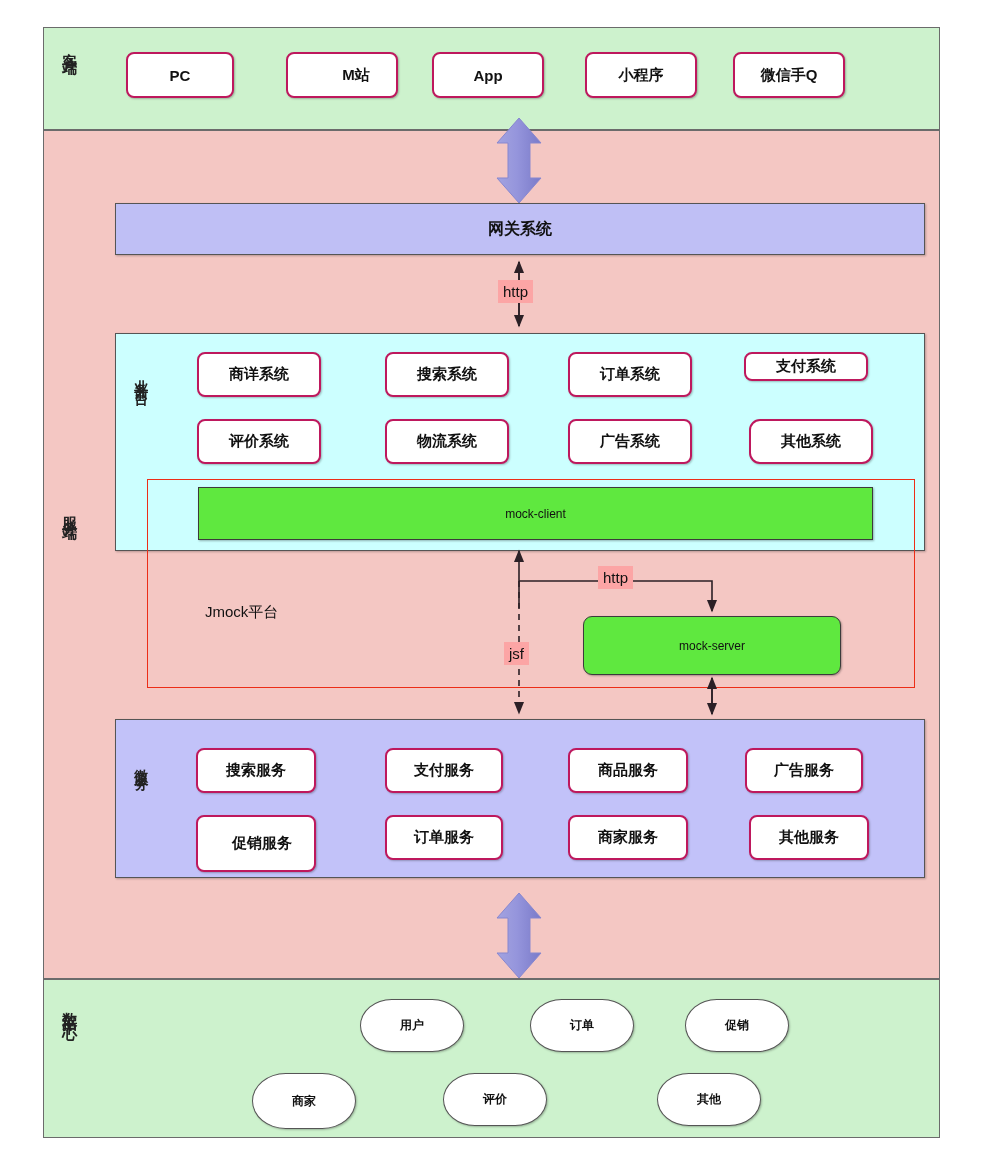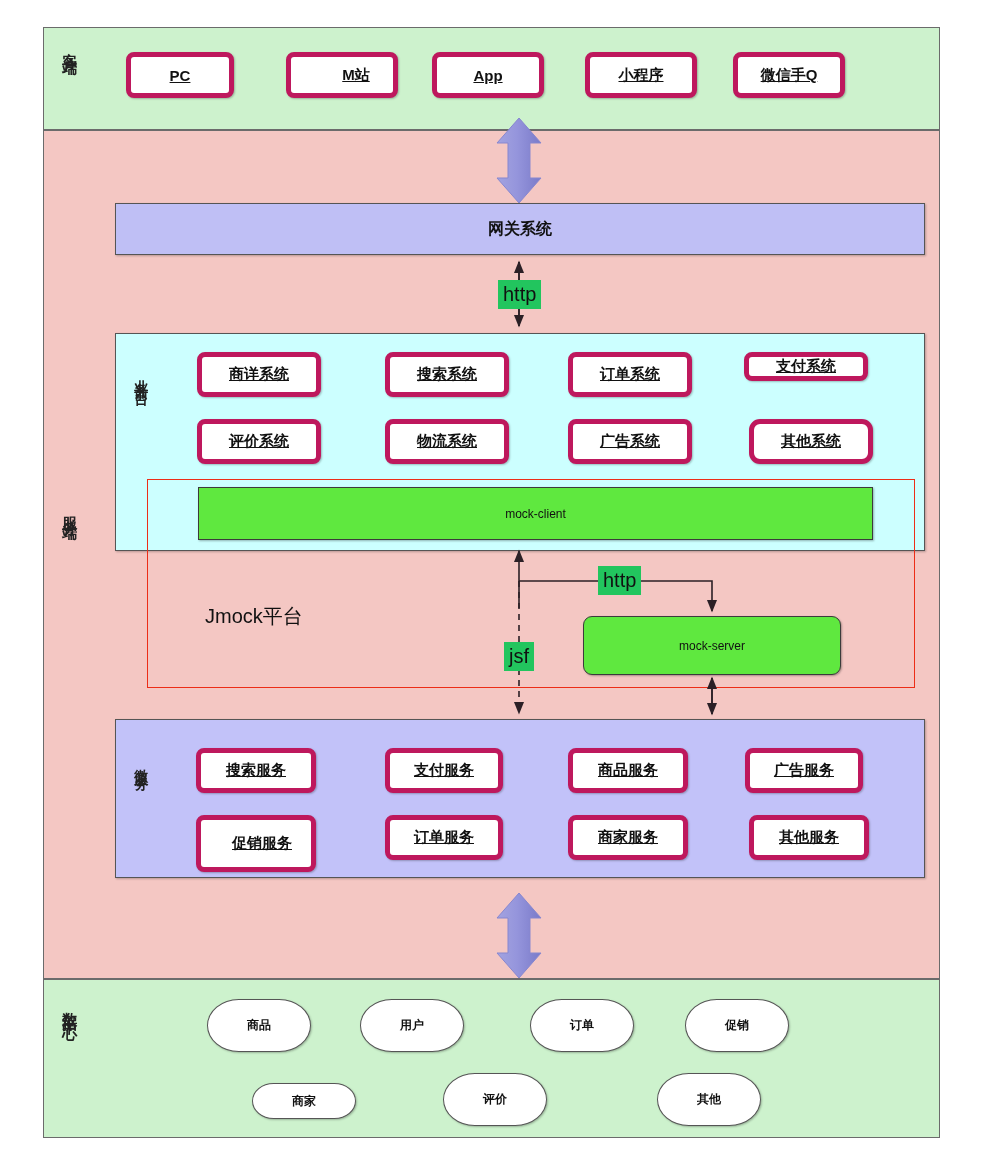--- a/index.html
+++ b/index.html
@@ -15,24 +15,24 @@
       background:#f4c7c3; }
   .band-data { left:43px; top:979px; width:897px; height:159px;
       background:#cdf2cd; }
 
   
   .side-label { position:absolute; writing-mode:vertical-rl;
       text-orientation:upright; font-size:15px; font-weight:bold; color:#222;
       letter-spacing:4px; line-height:1.05; }
 
   
-  .node { position:absolute; background:#ffffff; border:5px solid #be185d;
+  .node { position:absolute; background:#ffffff; border:2px solid #be185d;
       border-radius:8px; display:flex; align-items:center;
       justify-content:center; font-size:15px; font-weight:bold; color:#111;
-      box-shadow:1px 1px 2px rgba(0,0,0,.25);text-decoration:underline; }
+      box-shadow:1px 1px 2px rgba(0,0,0,.25); }
 
   
   .gateway { position:absolute; left:115px; top:203px; width:810px; height:52px;
       background:#bfbff5; border:1px solid #555; display:flex;
       align-items:center; justify-content:center; font-size:16px;
       font-weight:bold; color:#111; box-shadow:1px 1px 2px rgba(0,0,0,.25); }
 
   
   .panel { position:absolute; border:1px solid #555;
       box-shadow:1px 1px 2px rgba(0,0,0,.25); }
@@ -45,35 +45,35 @@
   .mock { position:absolute; background:#5fe83f; border:1px solid #3b3b3b;
       display:flex; align-items:center; justify-content:center;
       font-size:12px; color:#111; box-shadow:1px 1px 2px rgba(0,0,0,.3); }
   .mock-client { left:198px; top:487px; width:675px; height:53px; }
   .mock-server { left:583px; top:616px; width:258px; height:59px;
       border-radius:9px; }
 
   
   .jmock-box { position:absolute; left:147px; top:479px; width:768px;
       height:209px; border:1.5px solid #ec2d17; background:transparent; }
-  .jmock-label { position:absolute; left:205px; top:603px; font-size:20px;
+  .jmock-label { position:absolute; left:205px; top:603px; font-size:15px;
       color:#111; }
 
   
   .db { position:absolute; background:#ffffff; border:1px solid #555;
       border-radius:36px/30px; display:flex; align-items:center;
       justify-content:center; font-size:12px; font-weight:bold; color:#111;
       box-shadow:1px 1px 2px rgba(0,0,0,.25); }
 
   
   .conn { position:absolute; left:0; top:0; width:1000px; height:1170px;
       pointer-events:none; }
 
   
-  .edge-lbl { position:absolute; background:#22c55e; font-size:20px;
+  .edge-lbl { position:absolute; background:#fca5a5; font-size:15px;
       color:#111; padding:3px 5px; text-align:center; }
 </style>
 </head>
 <body>
 
 <div id="canvas">
 
   <div class="band band-client"></div>
   <div class="side-label" style="left:62px; top:40px; height:78px;">客户端</div>
 
@@ -116,26 +116,25 @@
   <div class="node" style="left:745px; top:748px; width:118px; height:45px;">广告服务</div>
 
   <div class="node" style="left:196px; top:815px; width:120px; height:57px;padding-left:12px;">促销服务</div>
   <div class="node" style="left:385px; top:815px; width:118px; height:45px;">订单服务</div>
   <div class="node" style="left:568px; top:815px; width:120px; height:45px;">商家服务</div>
   <div class="node" style="left:749px; top:815px; width:120px; height:45px;">其他服务</div>
 
   <div class="band band-data"></div>
   <div class="side-label" style="left:62px; top:1000px; height:110px;">数据中心</div>
 
-  <div class="db" style="left:207px; top:999px; width:104px; height:53px;">商品</div>
   <div class="db" style="left:360px; top:999px; width:104px; height:53px;">用户</div>
   <div class="db" style="left:530px; top:999px; width:104px; height:53px;">订单</div>
   <div class="db" style="left:685px; top:999px; width:104px; height:53px;">促销</div>
 
-  <div class="db" style="left:252px; top:1073px; width:104px; height:36px;margin-top:10px;">商家</div>
+  <div class="db" style="left:252px; top:1073px; width:104px; height:56px;">商家</div>
   <div class="db" style="left:443px; top:1073px; width:104px; height:53px;">评价</div>
   <div class="db" style="left:657px; top:1073px; width:104px; height:53px;">其他</div>
 
   <svg class="conn">
     <defs>
       <marker id="ah" markerWidth="9" markerHeight="9" refX="7" refY="3.2" orient="auto" markerUnits="strokeWidth">
         <path d="M0,0 L8,3.2 L0,6.4 z" fill="#2b2026"></path>
       </marker>
       <linearGradient id="pg" x1="0" y1="0" x2="1" y2="0">
         <stop offset="0%" stop-color="#a3a3e0"></stop>

